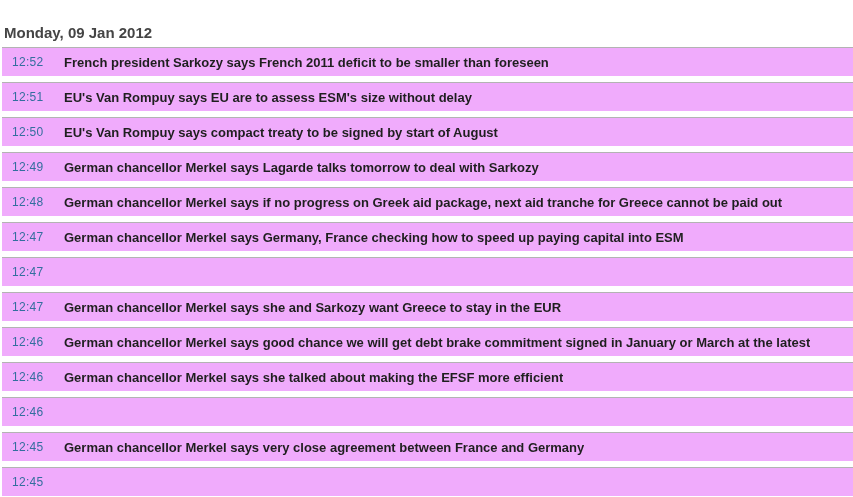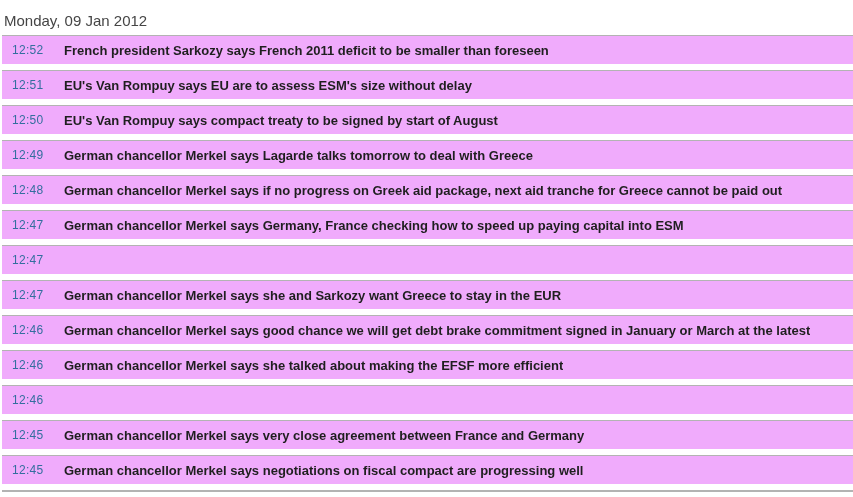--- a/index.html
+++ b/index.html
@@ -10,25 +10,25 @@
     height: 497px;
     overflow: hidden;
     font-family: "Liberation Sans", "DejaVu Sans", sans-serif;
   }
   .page {
     width: 853px;
     height: 497px;
     position: relative;
   }
   .date-header {
-    padding: 12px 0 0 4px;
+    padding: 24px 0 0 4px;
     height: 18px;
     line-height: 18px;
     font-size: 15px;
-    font-weight: normal;
+    font-weight: bold;
     color: #454545;
     margin-bottom: 5px;
   }
   .news-list {
     margin-left: 2px;
   }
   .news-row {
     border-top: 1px solid #b3b3b3;
     background: #f0abfc;
     height: 28px;
@@ -77,21 +77,21 @@
     <span class="news-headline">EU's Van Rompuy says EU are to assess ESM's size without delay</span>
   </div>
 
   <div class="news-row">
     <span class="news-time">12:50</span>
     <span class="news-headline">EU's Van Rompuy says compact treaty to be signed by start of August</span>
   </div>
 
   <div class="news-row">
     <span class="news-time">12:49</span>
-    <span class="news-headline">German chancellor Merkel says Lagarde talks tomorrow to deal with Greece</span>
+    <span class="news-headline">German chancellor Merkel says Lagarde talks tomorrow to deal with Sarkozy</span>
   </div>
 
   <div class="news-row">
     <span class="news-time">12:48</span>
     <span class="news-headline">German chancellor Merkel says if no progress on Greek aid package, next aid tranche for Greece cannot be paid out</span>
   </div>
 
   <div class="news-row">
     <span class="news-time">12:47</span>
     <span class="news-headline">German chancellor Merkel says Germany, France checking how to speed up paying capital into ESM</span>
@@ -120,18 +120,17 @@
     <span class="news-time">12:46</span>
   </div>
 
   <div class="news-row">
     <span class="news-time">12:45</span>
     <span class="news-headline">German chancellor Merkel says very close agreement between France and Germany</span>
   </div>
 
   <div class="news-row">
     <span class="news-time">12:45</span>
-    <span class="news-headline">German chancellor Merkel says negotiations on fiscal compact are progressing well</span>
   </div>
 </div>
 
   <div class="bottom-rule"></div>
 </div>
 
 </body></html>

